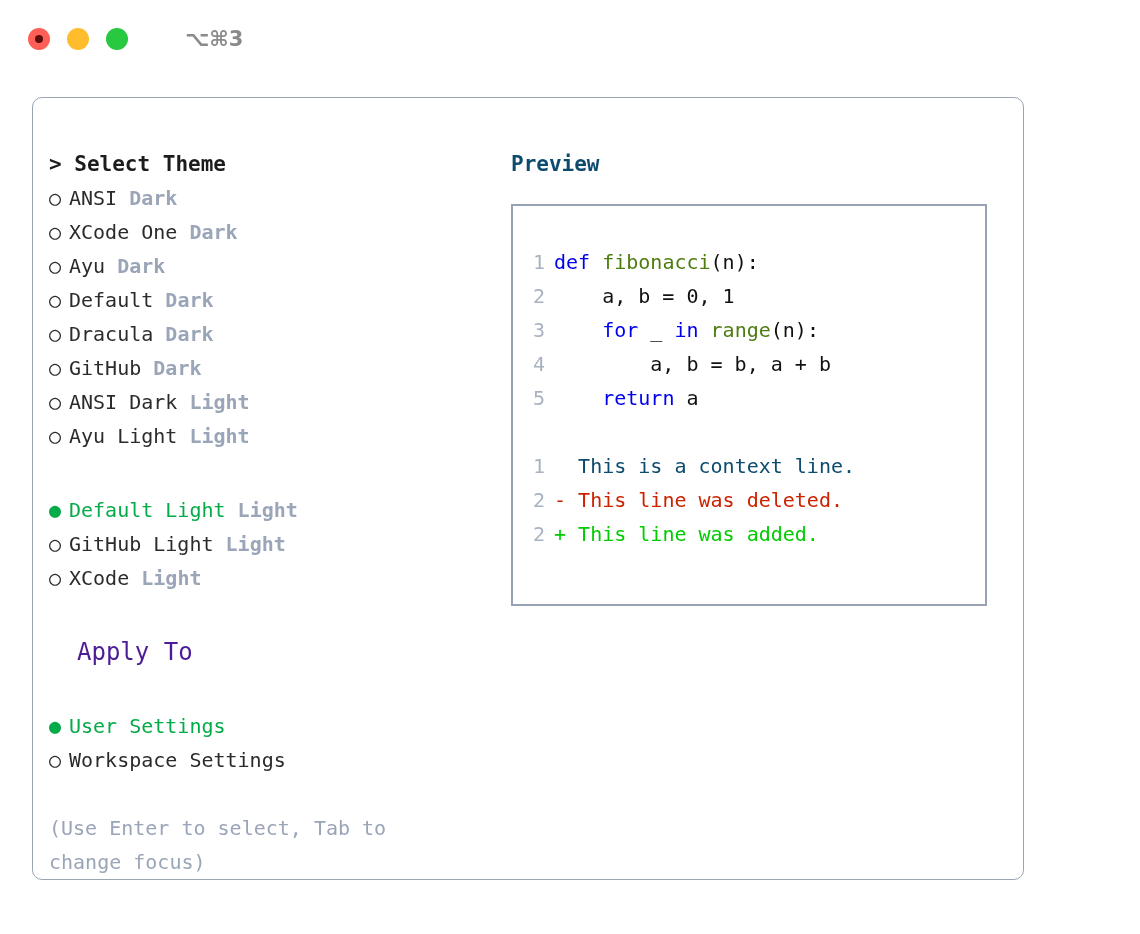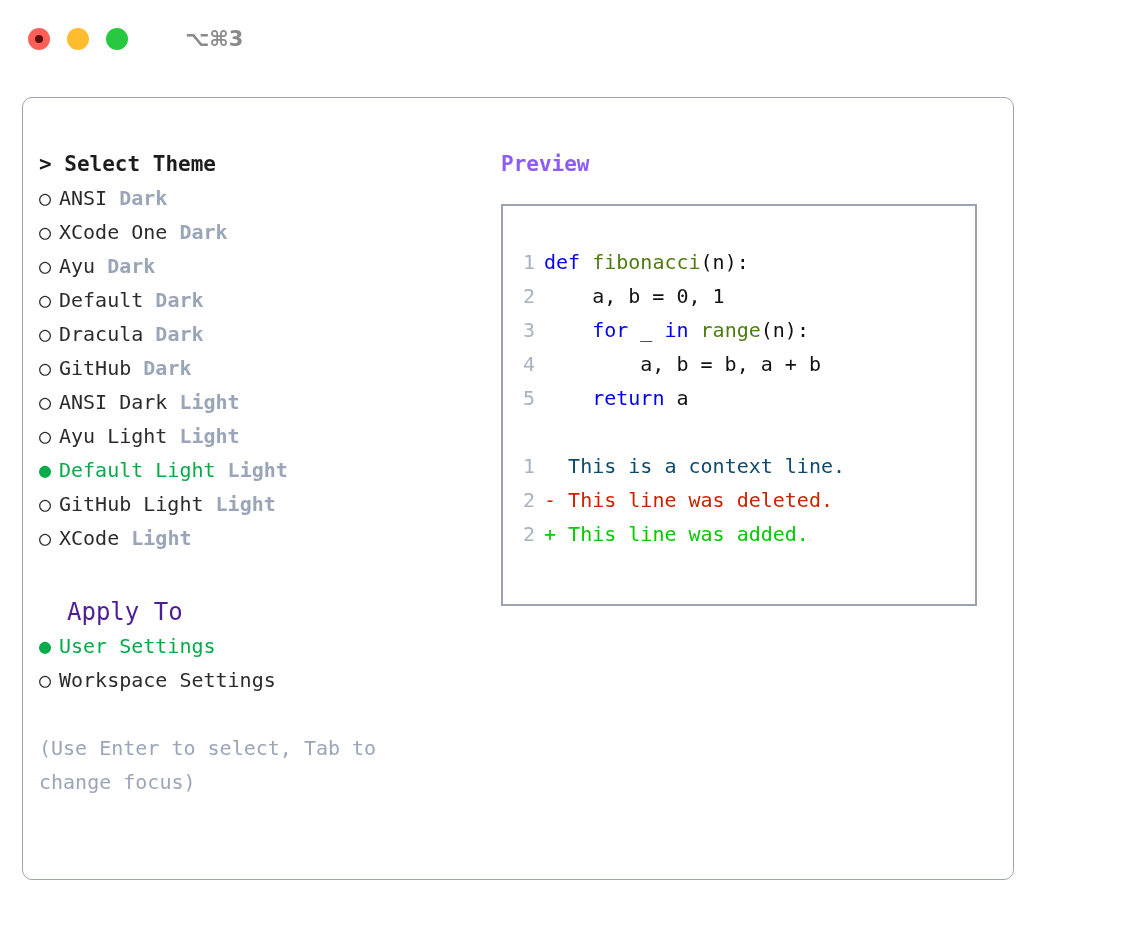--- a/index.html
+++ b/index.html
@@ -54,21 +54,21 @@
     font-size: 21px;
     font-weight: bold;
     color: #8a8a8a;
     letter-spacing: 0px;
     font-family: "DejaVu Sans", "Liberation Sans", sans-serif;
   }
 
   
   .panel {
     position: absolute;
-    left: 22px;
+    left: 32px;
     top: 97px;
     width: 992px;
     height: 783px;
     border: 1px solid #9aa5b4;
     border-radius: 10px;
     box-sizing: border-box;
     background: #ffffff;
   }
   .panel-inner {
     position: absolute;
@@ -94,21 +94,21 @@
     font-size: 20px;
     line-height: 34px;
     color: #2b2b2b;
     white-space: pre;
     display: block;
   }
   .bullet {
     display: inline-block;
     width: 20px;
   }
-  .opt-row.selected { color: #06ab49; }
+  .opt-row.selected { color: #06ab49; margin-top: 40px; }
   .opt-row.selected .bullet { color: #06ab49; }
   .tag {
     color: #9aa5b8;
     font-weight: bold;
   }
   .group-title {
     font-size: 24px;
     line-height: 34px;
     color: #4c1d95;
     white-space: pre;
@@ -127,21 +127,21 @@
 
   
   .right-col {
     flex: 1;
     padding: 49px 0 0 8px;
     box-sizing: border-box;
   }
   .preview-title {
     font-size: 21px;
     font-weight: bold;
-    color: #8b5cf6;
+    color: #0c4a6e;
     line-height: 34px;
     white-space: pre;
   }
   .preview-box {
     margin-top: 23px;
     width: 476px;
     height: 402px;
     border: 2px solid #98a2b3;
     box-sizing: border-box;
     background: #ffffff;

